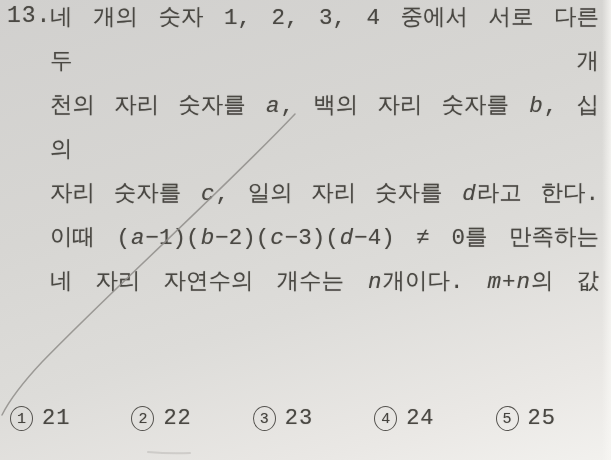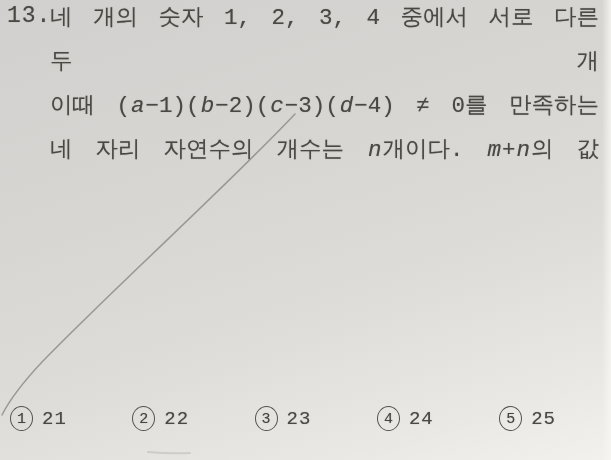--- a/index.html
+++ b/index.html
@@ -33,34 +33,36 @@
     display:flex; justify-content:space-between;
   }
   .choice { display:flex; align-items:center; gap:9px; }
   .cnum {
     box-sizing:border-box; width:23px; height:25px;
     border:1.7px solid #54524e; border-radius:50%;
     display:flex; align-items:center; justify-content:center;
     font-size:15px; line-height:1; padding-top:1px;
     color:#46443f;
   }
-  .cval { font-size:19px; letter-spacing:1px; }
+  .cval { font-size:22px; letter-spacing:1px; }
   .stroke-svg { position:absolute; left:0; top:0; pointer-events:none; }
 </style>
 </head>
 <body>
 
 <div class="page">
 
   <div class="edge-highlight"></div>
 
   <div class="qnum">13.</div>
 
   <div class="qtext">
     <div class="qline"><span>네 개의 숫자 1, 2, 3, 4 중에서 서로 다른 두 개</span></div>
+    <div class="qline"><span>천의 자리 숫자를 </span><span class="mv">a</span><span>, 백의 자리 숫자를 </span><span class="mv">b</span><span>, 십의</span></div>
+    <div class="qline"><span>자리 숫자를 </span><span class="mv">c</span><span>, 일의 자리 숫자를 </span><span class="mv">d</span><span>라고 한다.</span></div>
     <div class="qline"><span>이때 (</span><span class="mv">a</span><span>−1)(</span><span class="mv">b</span><span>−2)(</span><span class="mv">c</span><span>−3)(</span><span class="mv">d</span><span>−4) ≠ 0를 만족하는</span></div>
     <div class="qline"><span>네 자리 자연수의 개수는 </span><span class="mv">n</span><span>개이다. </span><span class="mv">m</span><span>+</span><span class="mv">n</span><span>의 값</span></div>
   </div>
 
   <div class="choices">
     <div class="choice">
       <span class="cnum">1</span>
       <span class="cval">21</span>
     </div>
     <div class="choice">

